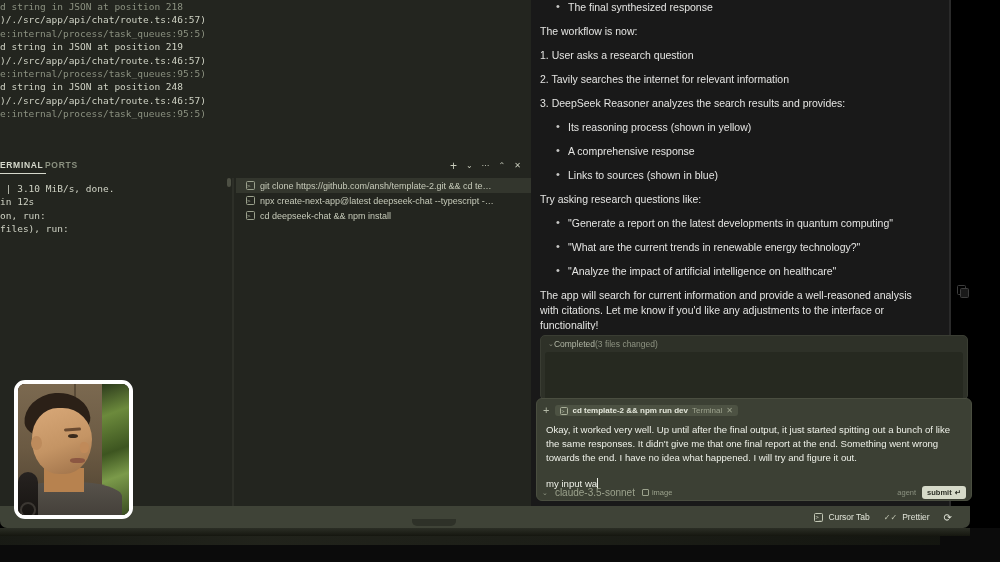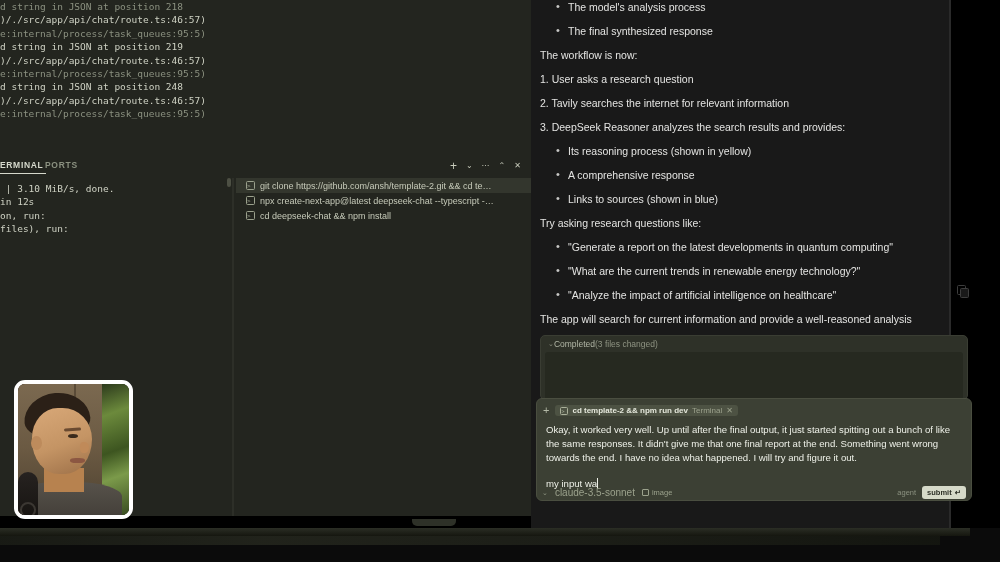--- a/index.html
+++ b/index.html
@@ -361,21 +361,20 @@
       </div>
       <div class="tterm-item">
         <span class="tterm-ico">&gt;_</span>
         <span class="tterm-lbl">cd deepseek-chat &amp;&amp; npm install</span>
       </div>
     </div>
   </div>
 
   <div id="chat-panel">
     <div id="chat-scroll">
-      <div class="md-li">The model's analysis process</div>
       <div class="md-li">The final synthesized response</div>
       <div class="md-b">The workflow is now:</div>
       <div class="md-ol">1. User asks a research question</div>
       <div class="md-ol">2. Tavily searches the internet for relevant information</div>
       <div class="md-ol">3. DeepSeek Reasoner analyzes the search results and provides:</div>
       <div class="md-li">Its reasoning process (shown in yellow)</div>
       <div class="md-li">A comprehensive response</div>
       <div class="md-li">Links to sources (shown in blue)</div>
       <div class="md-b">Try asking research questions like:</div>
       <div class="md-li">"Generate a report on the latest developments in quantum computing"</div>
@@ -438,20 +437,31 @@
         <span id="agent-lbl">agent</span>
         <span id="submit-btn">
           <span>submit</span>
           <span>↵</span>
         </span>
       </span>
 
     </div>
   </div>
 
+  <div id="statusbar">
+    <span class="sb-item">
+      <span class="sb-ico">&gt;_</span>
+      <span>Cursor Tab</span>
+    </span>
+    <span class="sb-item">
+      <span style="font-size:8px;color:#c2c7b4">✓✓</span>
+      <span>Prettier</span>
+    </span>
+    <span id="sb-sync">⟳</span>
+  </div>
 
   <div id="bezel"></div>
   <div id="bezel-glow"></div>
   <div id="bezel-lip"></div>
   <div id="bezel-notch"></div>
 
   <div id="webcam">
     <div id="wc-bg"></div>
     <div id="wc-wall"></div>
     <div id="wc-wallline"></div>

